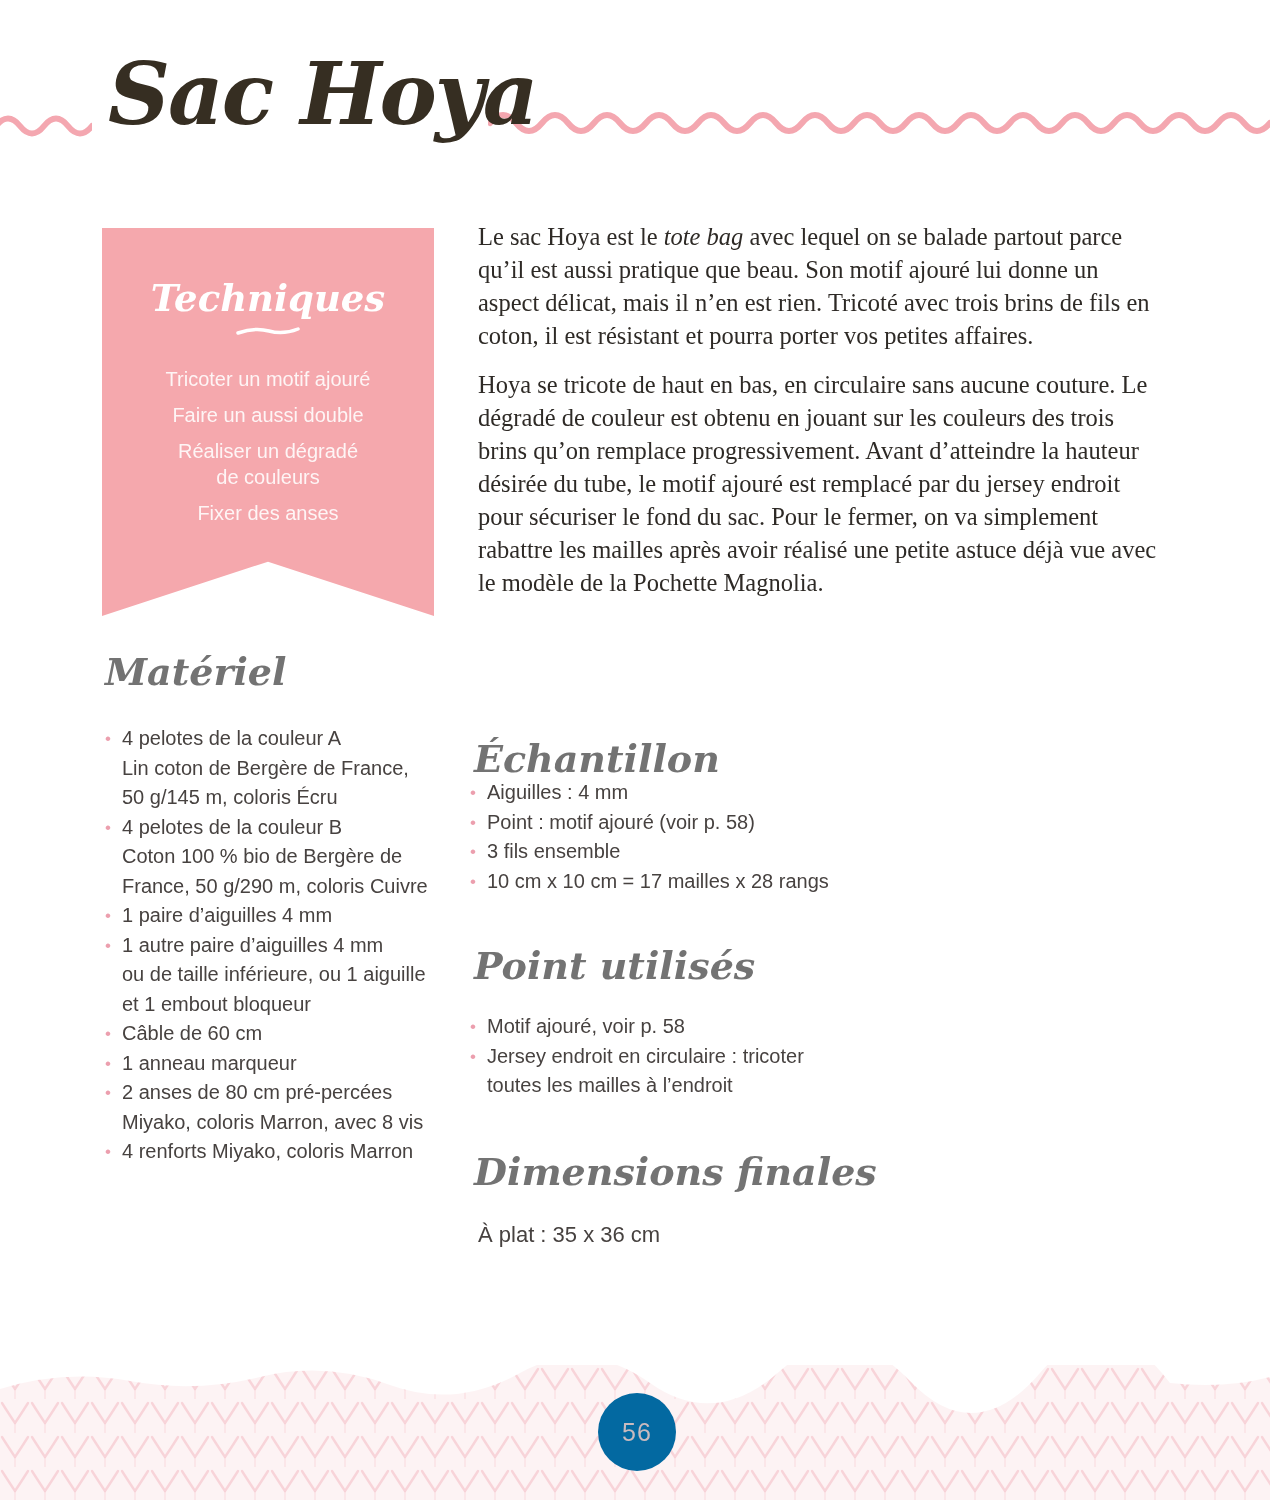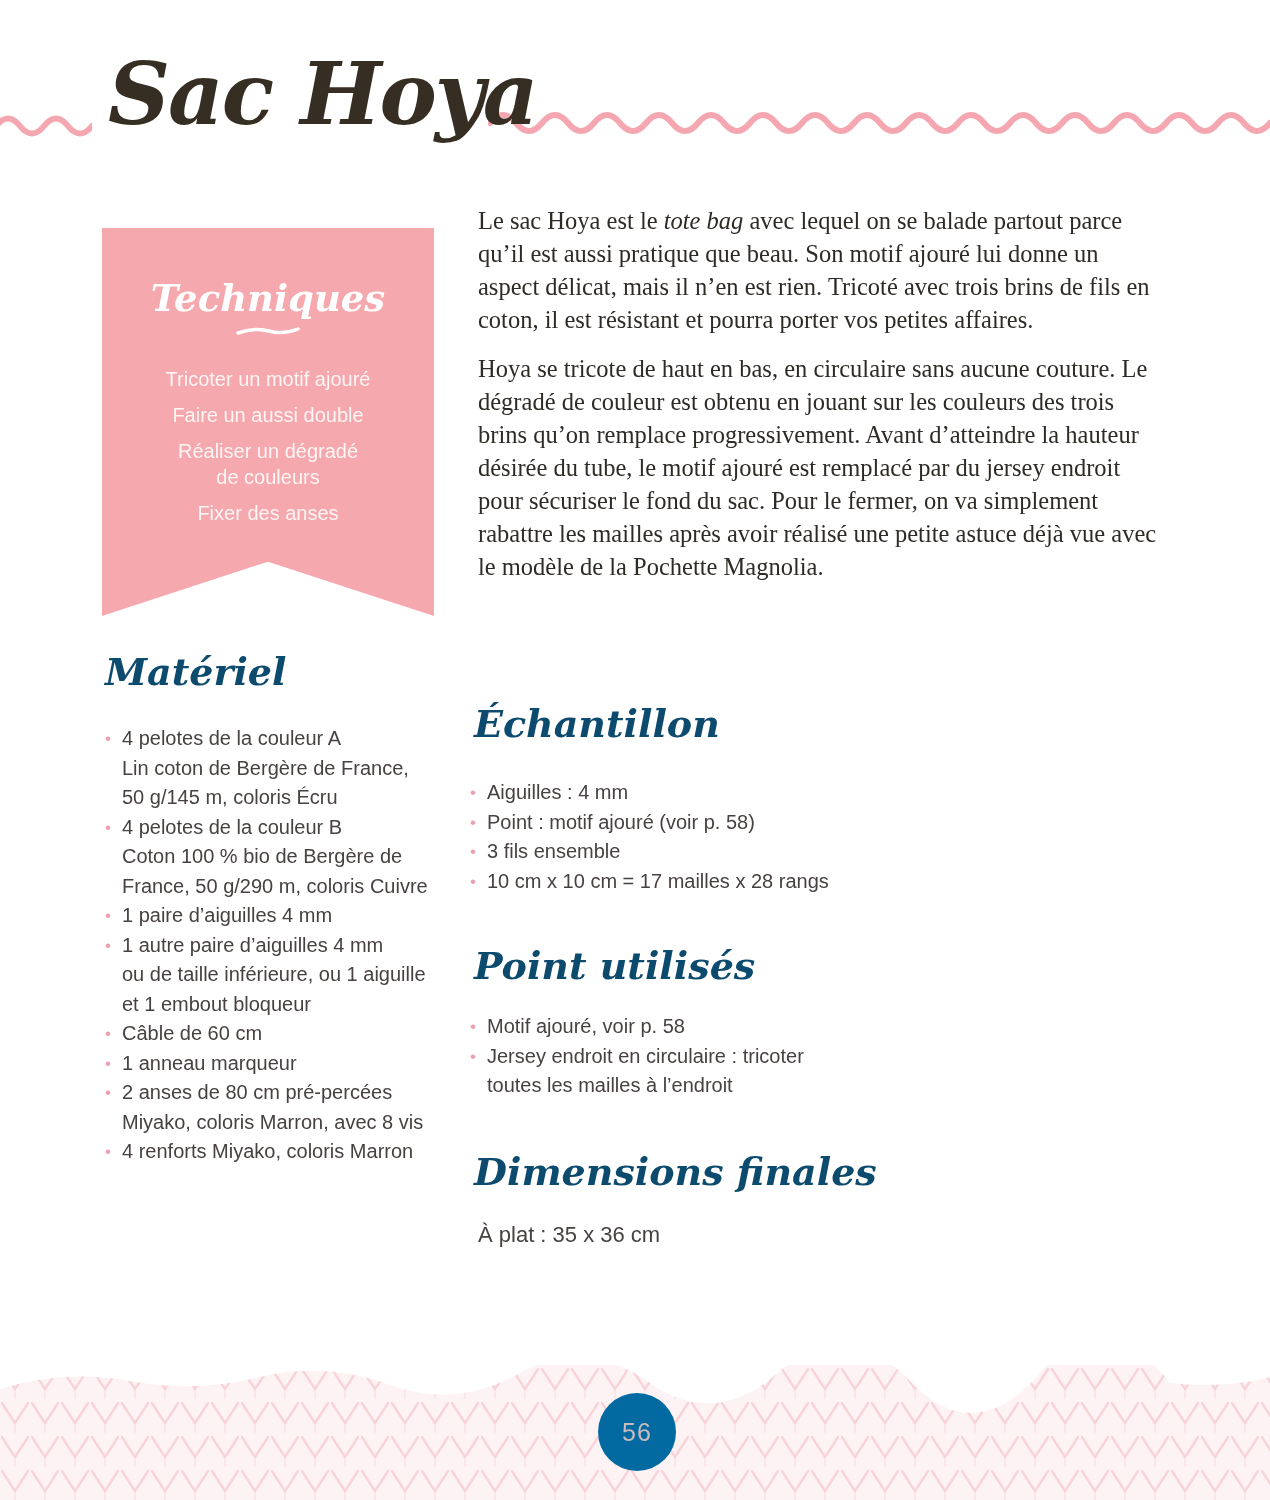--- a/index.html
+++ b/index.html
@@ -33,30 +33,30 @@
   .banner-list{
     list-style:none;margin:24px 0 0;padding:0;
     font-size:20px;line-height:26px;color:rgba(255,255,255,0.88);
   }
   .banner-list li{margin-bottom:10px;white-space:pre-line;display:block;}
 
   
   .section-heading{
     position:absolute;
     font-family:"DejaVu Serif",serif;font-style:italic;font-weight:700;
-    font-size:38px;line-height:1.25;color:#0c4a6e;letter-spacing:0;
+    font-size:38px;line-height:1.25;color:#737373;letter-spacing:0;
   }
   #materiel-heading{left:105px;top:648px;}
-  #echantillon-heading{left:474px;top:700px;text-align:right;}
+  #echantillon-heading{left:474px;top:735px;text-align:right;}
   #points-heading{left:474px;top:942px;}
   #dimensions-heading{left:474px;top:1148px;}
 
   
   .intro{
-    position:absolute;left:478px;top:204px;width:682px;
+    position:absolute;left:478px;top:220px;width:682px;
     font-family:"Liberation Serif","DejaVu Serif",serif;
     font-size:24.5px;line-height:33px;color:#2e2a26;
   }
   .intro p{margin:0 0 16px;}
   .ital{font-style:italic;}
 
   
   .dotted{
     position:absolute;list-style:none;margin:0;padding:0;
     font-size:20px;line-height:29.5px;color:#474240;

